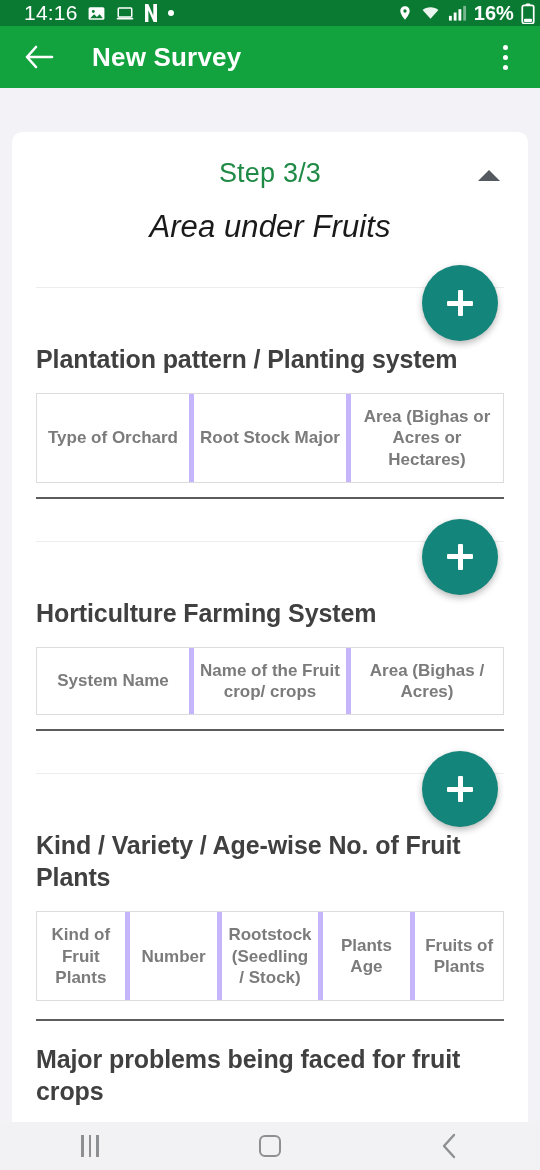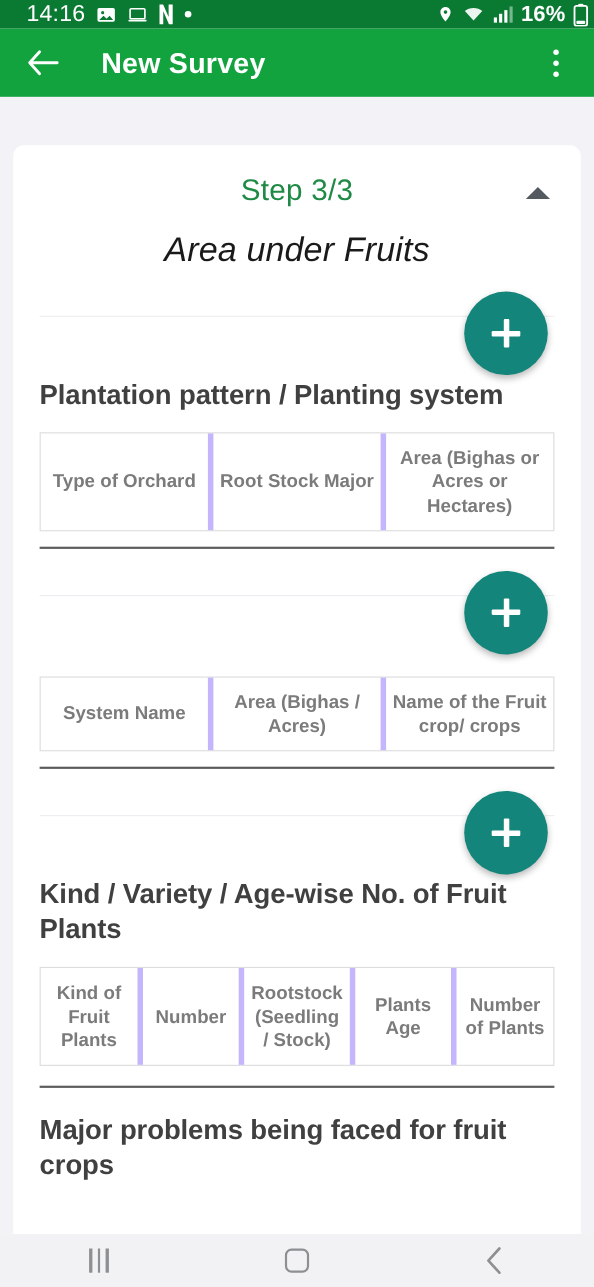--- a/index.html
+++ b/index.html
@@ -231,42 +231,43 @@
       <div class="hr-dark"></div>
     </div>
 
     <div class="section">
       <div class="fab-row">
         <div class="hr-light" style="margin-top:42px;"></div>
         <div class="fab">
           <span class="fab-plus"></span>
         </div>
       </div>
+      <div class="section-heading">Horticulture Farming System</div>
       <div class="table">
         <div class="th">System Name</div>
+        <div class="th">Name of the Fruit crop/ crops</div>
         <div class="th">Area (Bighas / Acres)</div>
-        <div class="th">Name of the Fruit crop/ crops</div>
       </div>
       <div class="hr-dark"></div>
     </div>
 
     <div class="section">
       <div class="fab-row">
         <div class="hr-light" style="margin-top:42px;"></div>
         <div class="fab">
           <span class="fab-plus"></span>
         </div>
       </div>
       <div class="section-heading">Kind / Variety / Age-wise No. of Fruit Plants</div>
       <div class="table">
         <div class="th">Kind of Fruit Plants</div>
         <div class="th">Number</div>
         <div class="th">Rootstock (Seedling / Stock)</div>
         <div class="th">Plants Age</div>
-        <div class="th">Number of Plants</div>
+        <div class="th">Fruits of Plants</div>
       </div>
       <div class="hr-dark" style="margin-top:18px;"></div>
     </div>
 
     <div class="section" style="margin-top:22px;">
       <div class="section-heading">Major problems being faced for fruit crops</div>
 
     </div>
 
   </div>

